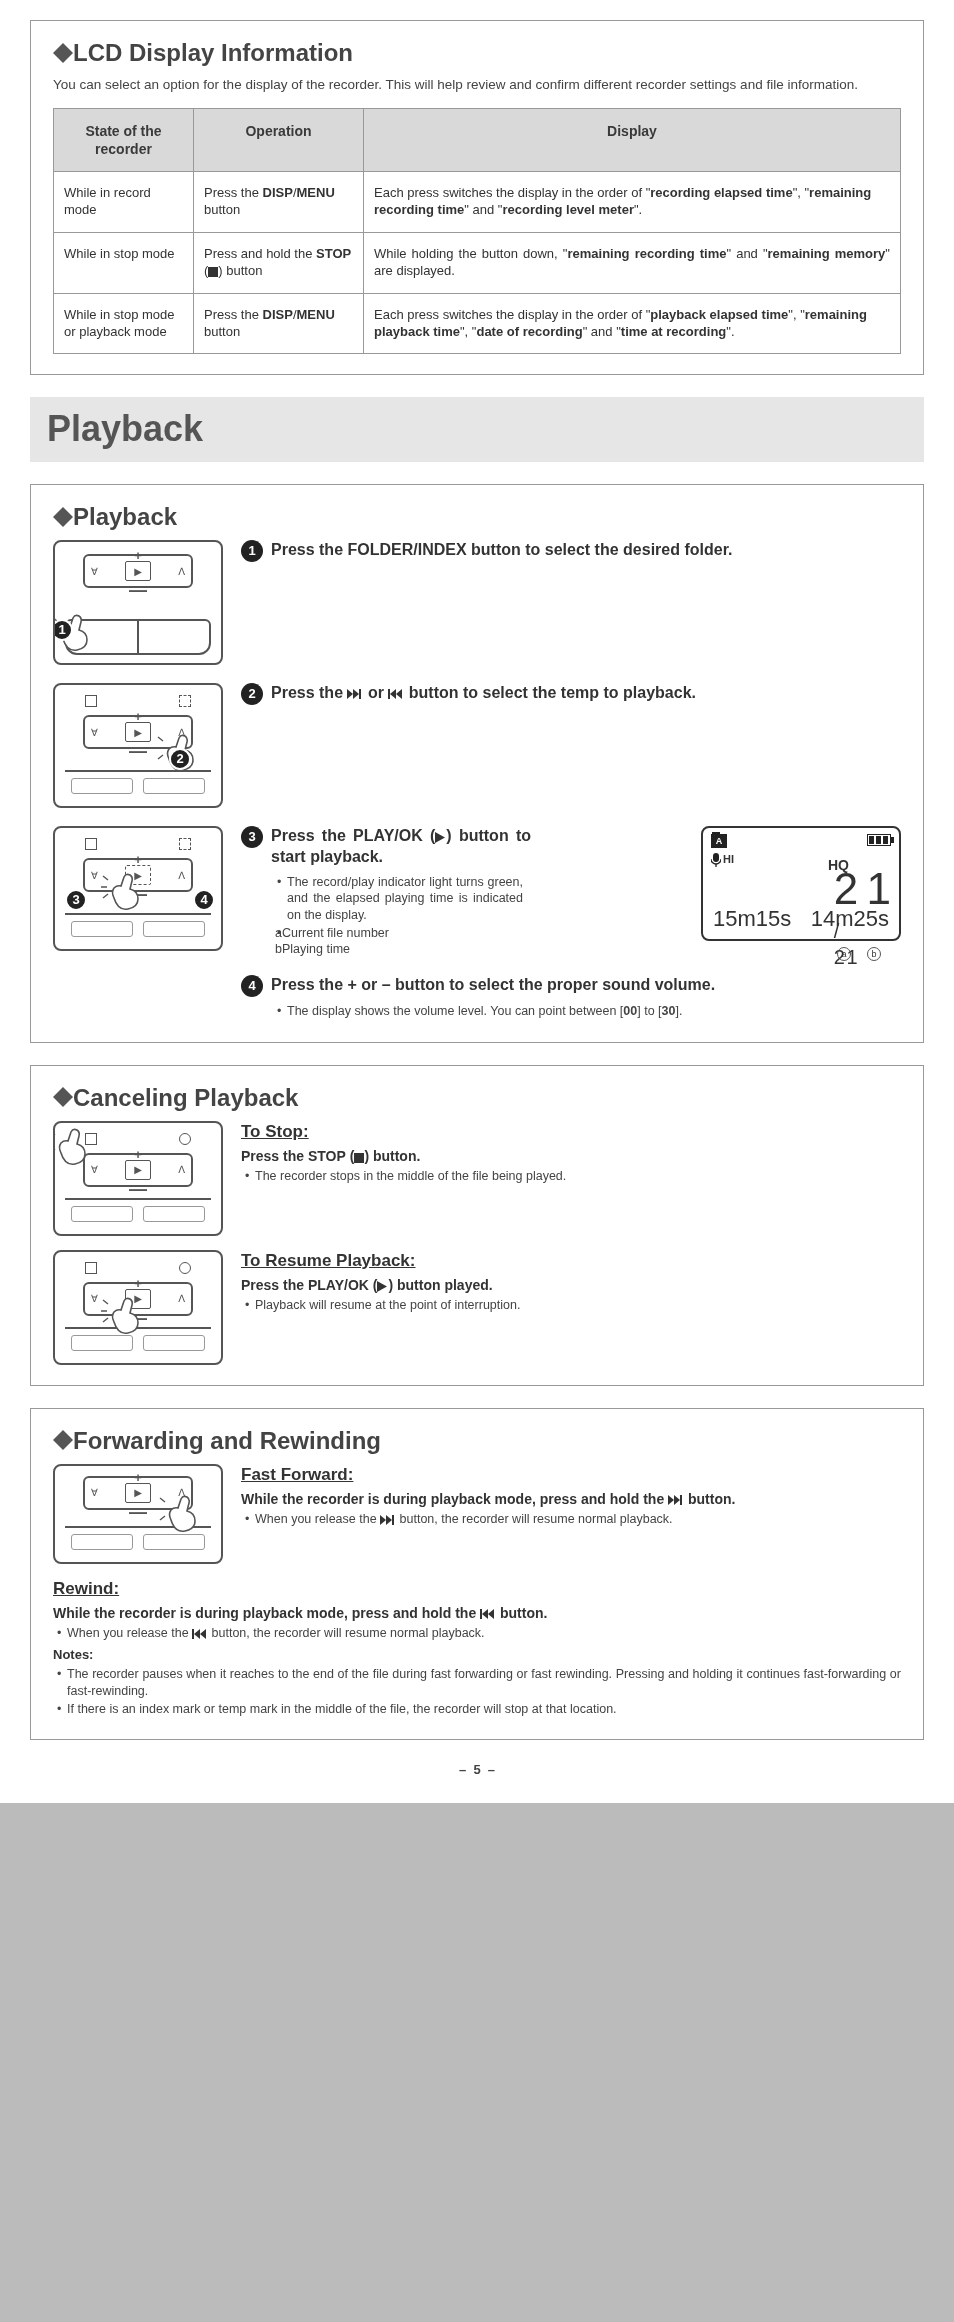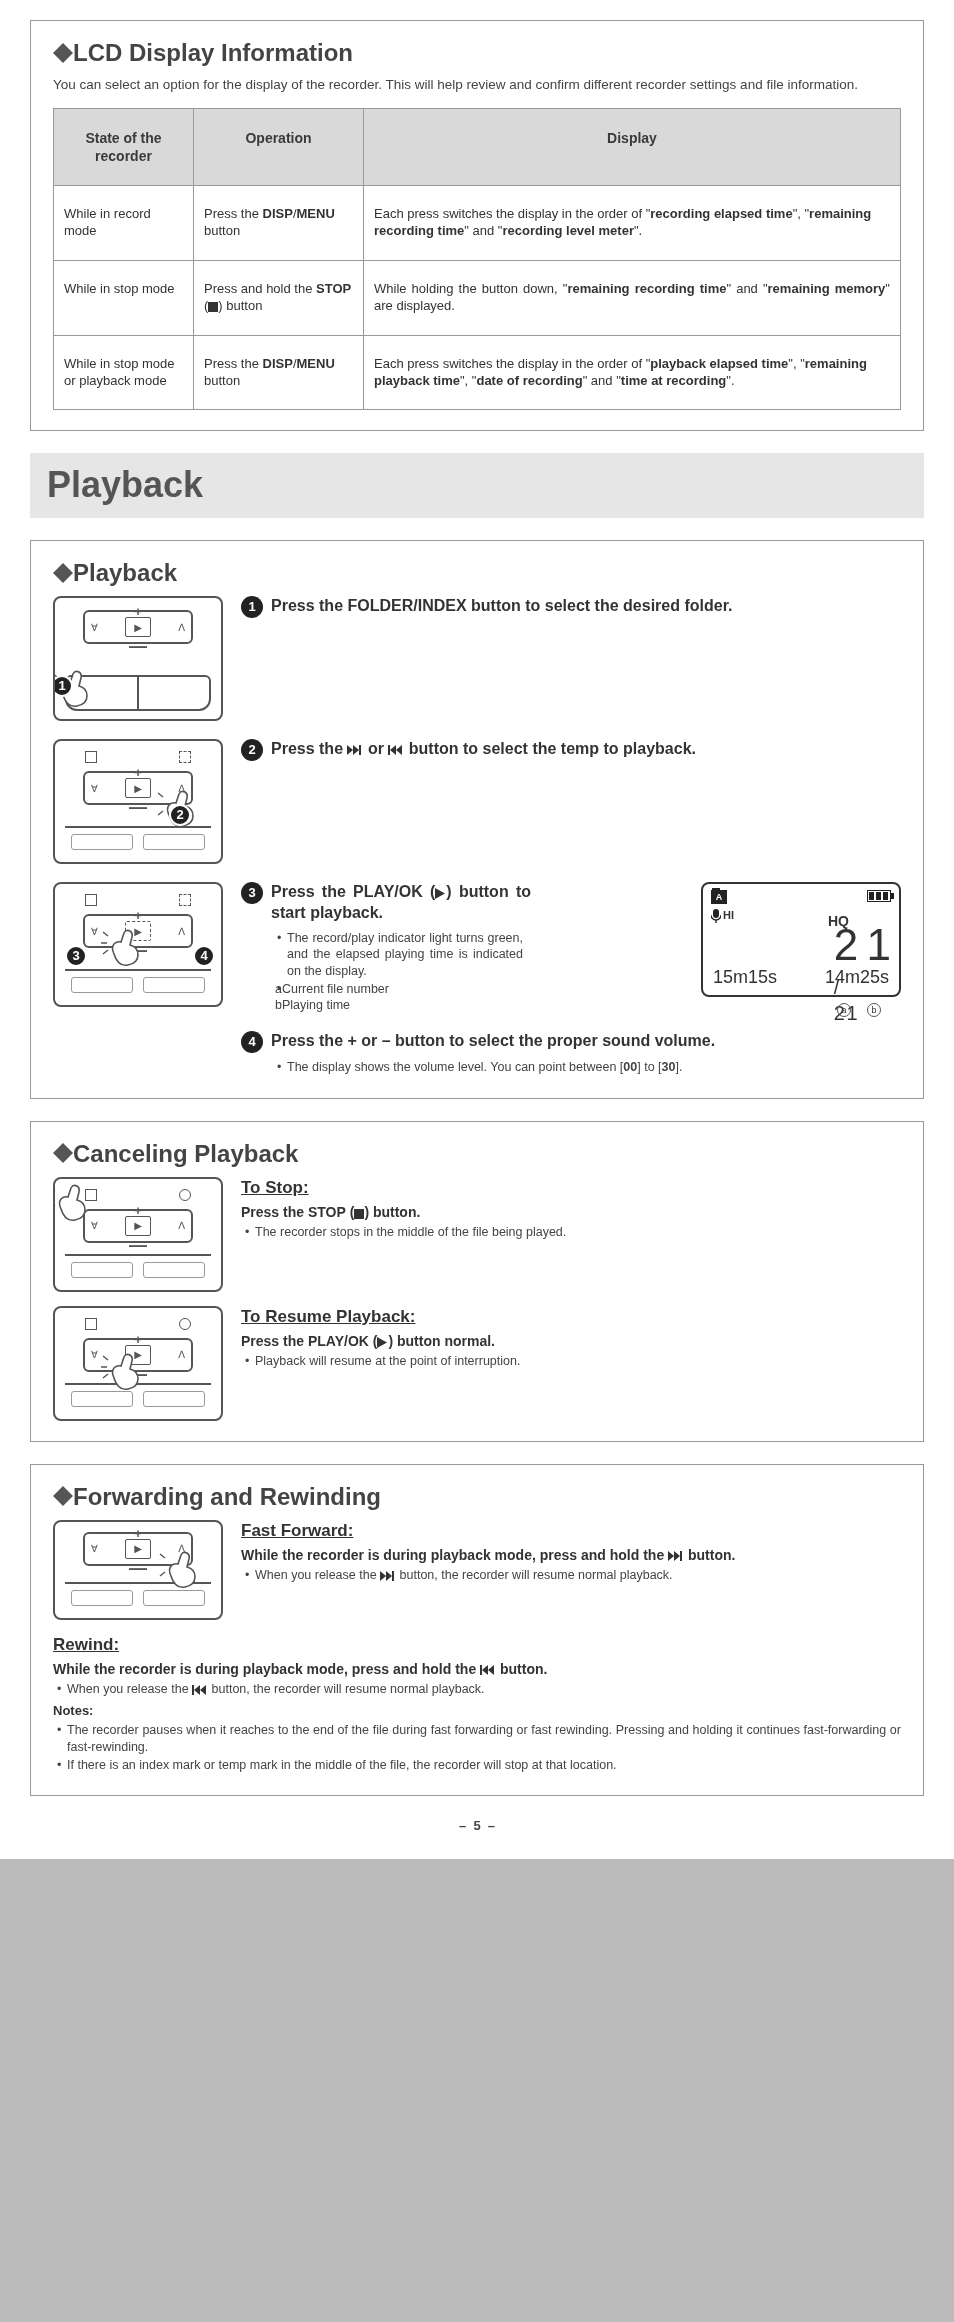--- a/index.html
+++ b/index.html
@@ -47,21 +47,21 @@
 
   
   table.display-table {
     width: 100%;
     border-collapse: collapse;
     font-size: 13px;
   }
   table.display-table th,
   table.display-table td {
     border: 1px solid #999;
-    padding: 20px 10px;
+    padding: 13px 10px;
     vertical-align: top;
     text-align: left;
   }
   table.display-table th {
     background: #d9d9d9;
     text-align: center;
     font-weight: 700;
     color: #3a3a3a;
     font-size: 14px;
   }
@@ -174,21 +174,21 @@
   .lcd .folder { width:16px; height:14px; border:1.5px solid #222; background:#222; color:#fff; font-size:9px; text-align:center; line-height:12px; position:relative;}
   .lcd .folder::before { content:""; position:absolute; top:-3px; left:0; width:8px; height:3px; background:#222;}
   .lcd .batt { width:24px; height:12px; border:1.5px solid #222; position:relative;}
   .lcd .batt::after { content:""; position:absolute; right:-4px; top:2px; width:3px; height:6px; background:#222;}
   .lcd .batt .seg { position:absolute; top:1px; bottom:1px; width:5px; background:#222;}
   .lcd .mid { position:absolute; top:24px; left:8px; font-size:11px; display:flex; align-items:center; gap:2px;}
   .lcd .hq { position:absolute; top:28px; right:50px; font-size:14px; font-weight:700;}
   .lcd .big { position:absolute; top:32px; right:14px; font-size:44px; font-weight:400; letter-spacing:-2px; display:flex; align-items:baseline;flex-direction:column;}
   .lcd .big .slash { font-size:20px; margin:0 4px; }
   .lcd .big .small { font-size:20px; }
-  .lcd .times { position:absolute; bottom:6px; left:10px; right:10px; display:flex; justify-content:space-between; font-size:18px; font-weight:500;}
+  .lcd .times { position:absolute; bottom:6px; left:10px; right:10px; display:flex; justify-content:space-between; font-size:22px; font-weight:500;}
   .lcd .cl { position:absolute; bottom:-22px; font-size:10px;}
   .lcd .cl.a { right:48px;}
   .lcd .cl.b { right:18px;}
   .lcd .cl span {
      display:inline-block; width:14px; height:14px; border:1px solid #555; border-radius:50%;
      font-size:9px; line-height:12px; text-align:center;
   }
 
   
   h3.sub-title {
@@ -528,21 +528,21 @@
         <div class="bottom-mini"></div>
         <div class="press-hand" style="left:55px; top:46px;"><svg width="46" height="38">
               <use href="#ico-hand"></use>
             </svg></div>
       </div>
       <div class="step-body">
         <h3 class="sub-title">To Resume Playback:</h3>
         <p class="action">
           <span>Press the </span><b>PLAY/OK</b><span> (</span><svg class="icon-inline" width="11" height="11">
               <use href="#ico-play"></use>
-            </svg><span>) button normal.</span>
+            </svg><span>) button played.</span>
         </p>
         <ul class="small-bul">
             <li>Playback will resume at the point of interruption.</li>
           </ul>
       </div>
     </div>
   </div>
 
   <div class="outer-box">
     <div class="sec-head">

